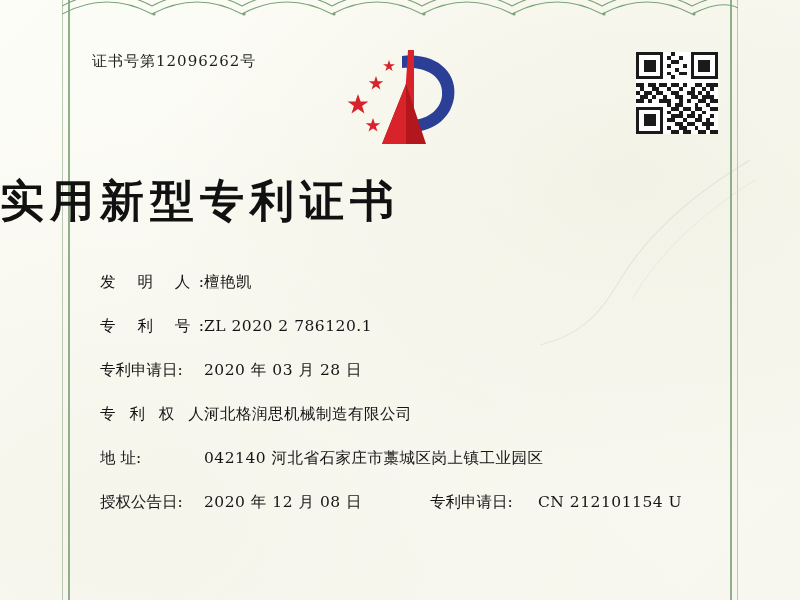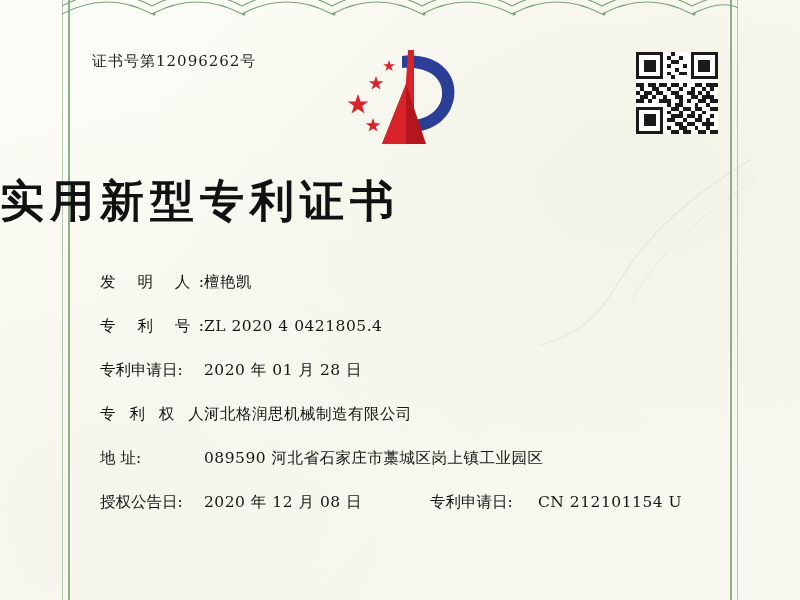--- a/index.html
+++ b/index.html
@@ -308,36 +308,36 @@
   <div class="fields">
 
 
     <div class="field-row">
       <span class="field-label sp3">发 明 人:</span>
       <span class="field-value">檀艳凯</span>
     </div>
 
     <div class="field-row">
       <span class="field-label sp3">专 利 号:</span>
-      <span class="field-value">ZL 2020 4 0421805.4</span>
+      <span class="field-value">ZL 2020 2 786120.1</span>
     </div>
 
     <div class="field-row">
       <span class="field-label">专利申请日:</span>
-      <span class="field-value">2020 年 01 月 28 日</span>
+      <span class="field-value">2020 年 03 月 28 日</span>
     </div>
 
     <div class="field-row">
       <span class="field-label sp2">专 利 权 人:</span>
       <span class="field-value">河北格润思机械制造有限公司</span>
     </div>
 
     <div class="field-row">
       <span class="field-label">地     址:</span>
-      <span class="field-value">089590 河北省石家庄市藁城区岗上镇工业园区</span>
+      <span class="field-value">042140 河北省石家庄市藁城区岗上镇工业园区</span>
     </div>
 
     <div class="bottom-row">
       <div class="half left">
         <span class="lbl sp0">授权公告日:</span>
         <span class="val">2020 年 12 月 08 日</span>
       </div>
       <div class="half right">
         <span class="lbl">专利申请日:</span>
         <span class="val">CN 212101154 U</span>

